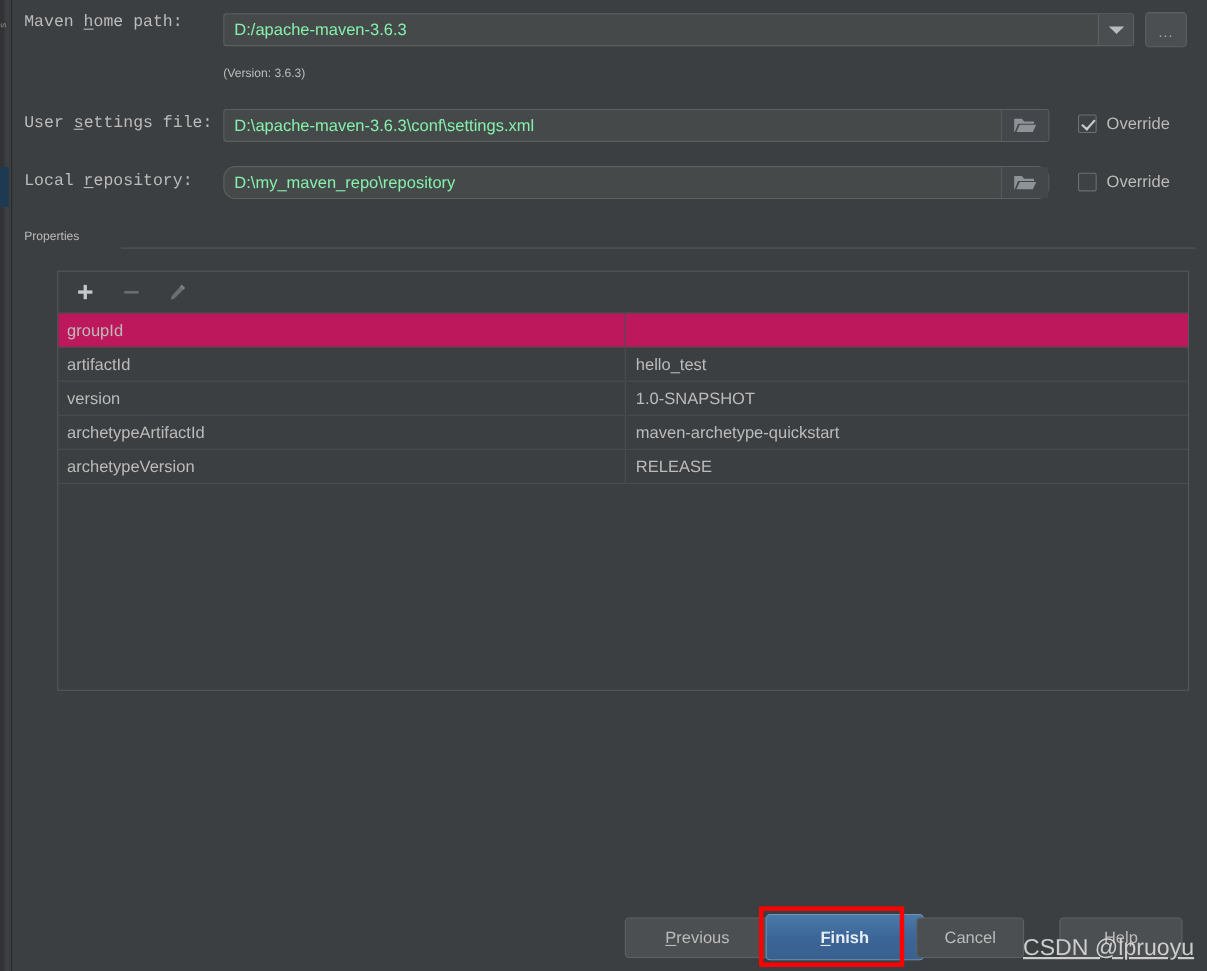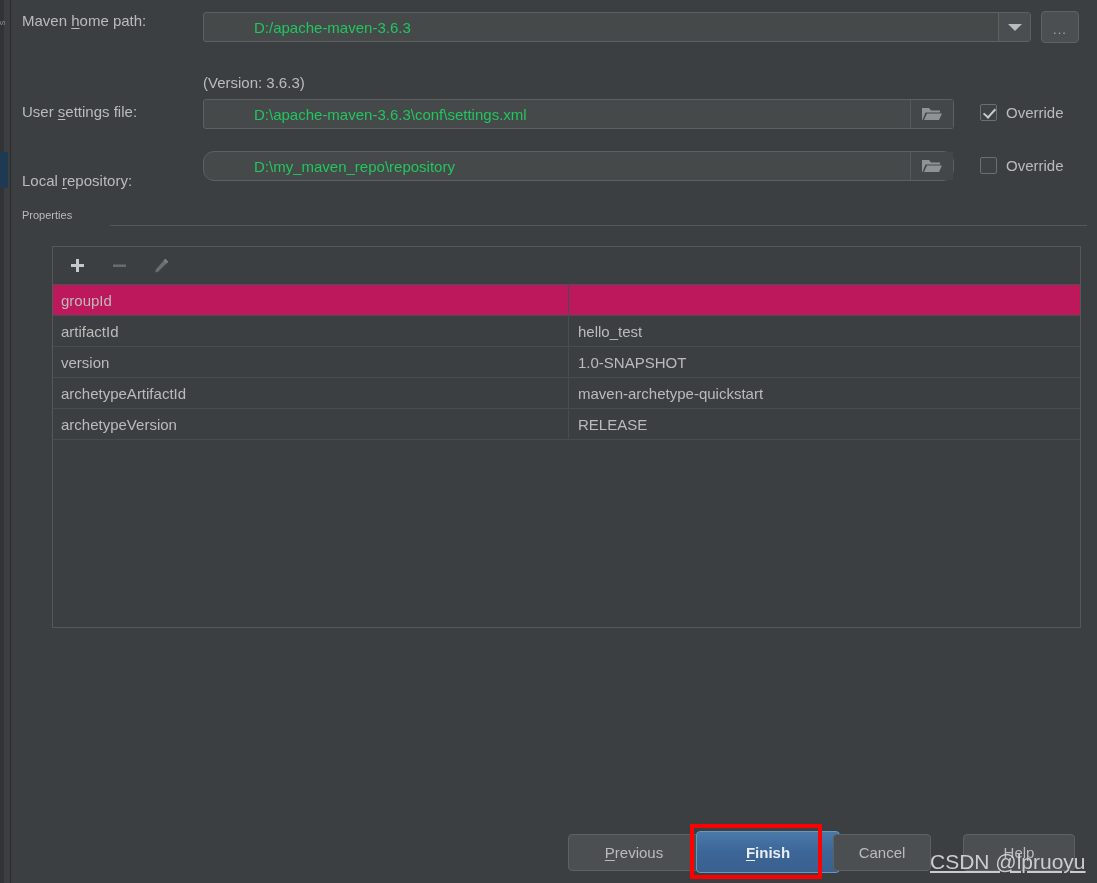--- a/index.html
+++ b/index.html
@@ -44,20 +44,21 @@
     font-size: 9px;
     color: #8a8a8a;
     transform: rotate(-90deg);
   }
 
   
   .form-row {
     position: absolute;
     display: flex;
     align-items: center;
+    font-family: Liberation Mono, monospace;
   }
   .field-label {
     color: #bbbbbb;
     font-size: 15px;
     white-space: nowrap;
   }
   .field-label u {
     text-decoration: underline;
     text-underline-offset: 2px;
   }
@@ -69,24 +70,23 @@
     height: 30px;
     box-sizing: border-box;
     display: flex;
     align-items: center;
     color: #a9b7c6;
     font-size: 15px;
     padding-left: 9px;
     position: relative;
   }
   .textfield .value {
-    color: #22c55e;
+    color: #86efac;
     white-space: nowrap;
     overflow: hidden;
-    margin-left: 41px;
   }
 
   
   .combo-arrow {
     position: absolute;
     right: 0; top: 0;
     width: 31px; height: 28px;
     border-left: 1px solid #5e6060;
     background: #4a4e50;
     display: flex;
@@ -272,42 +272,42 @@
   <span class="value">D:/apache-maven-3.6.3</span>
   <div class="combo-arrow">
     <div class="tri-down"></div>
   </div>
 </div>
 
 <div class="dots-btn" style="position:absolute; left:1041px; top:11px;">
   <span class="dots">...</span>
 </div>
 
-<div style="position:absolute; left:203px; top:74px; font-size:15px; color:#bbbbbb;">(Version: 3.6.3)</div>
+<div style="position:absolute; left:203px; top:61px; font-size:11px; color:#bbbbbb;">(Version: 3.6.3)</div>
 
 <div class="form-row" style="left:22px; top:103px;">
   <div class="field-label"><span>User </span><u>s</u><span>ettings file:</span></div>
 </div>
 
 <div class="textfield" style="position:absolute; left:203px; top:99px; width:751px;">
   <span class="value">D:\apache-maven-3.6.3\conf\settings.xml</span>
   <div class="folder-btn">
     <svg class="folder-ico" width="22" height="16" viewBox="0 0 22 16">
       <path d="M1 14 L1 2 L8 2 L10 4.5 L19 4.5 L19 6.5 L4.5 6.5 L1.5 14 Z" fill="#8d9396"></path>
       <path d="M3 14 L6 7.5 L21 7.5 L18 14 Z" fill="#8d9396"></path>
     </svg>
   </div>
 </div>
 
 <div class="cb-wrap" style="position:absolute; left:980px; top:104px;">
   <div class="cb-box checked"></div>
   <span class="cb-label">Override</span>
 </div>
 
-<div class="form-row" style="left:22px; top:156px;margin-top:16px;">
+<div class="form-row" style="left:22px; top:156px;">
   <div class="field-label"><span>Local </span><u>r</u><span>epository:</span></div>
 </div>
 
 <div class="textfield" style="position:absolute; left:203px; top:151px; width:751px;border-radius:11px;">
   <span class="value">D:\my_maven_repo\repository</span>
   <div class="folder-btn">
     <svg class="folder-ico" width="22" height="16" viewBox="0 0 22 16">
       <path d="M1 14 L1 2 L8 2 L10 4.5 L19 4.5 L19 6.5 L4.5 6.5 L1.5 14 Z" fill="#8d9396"></path>
       <path d="M3 14 L6 7.5 L21 7.5 L18 14 Z" fill="#8d9396"></path>
     </svg>

